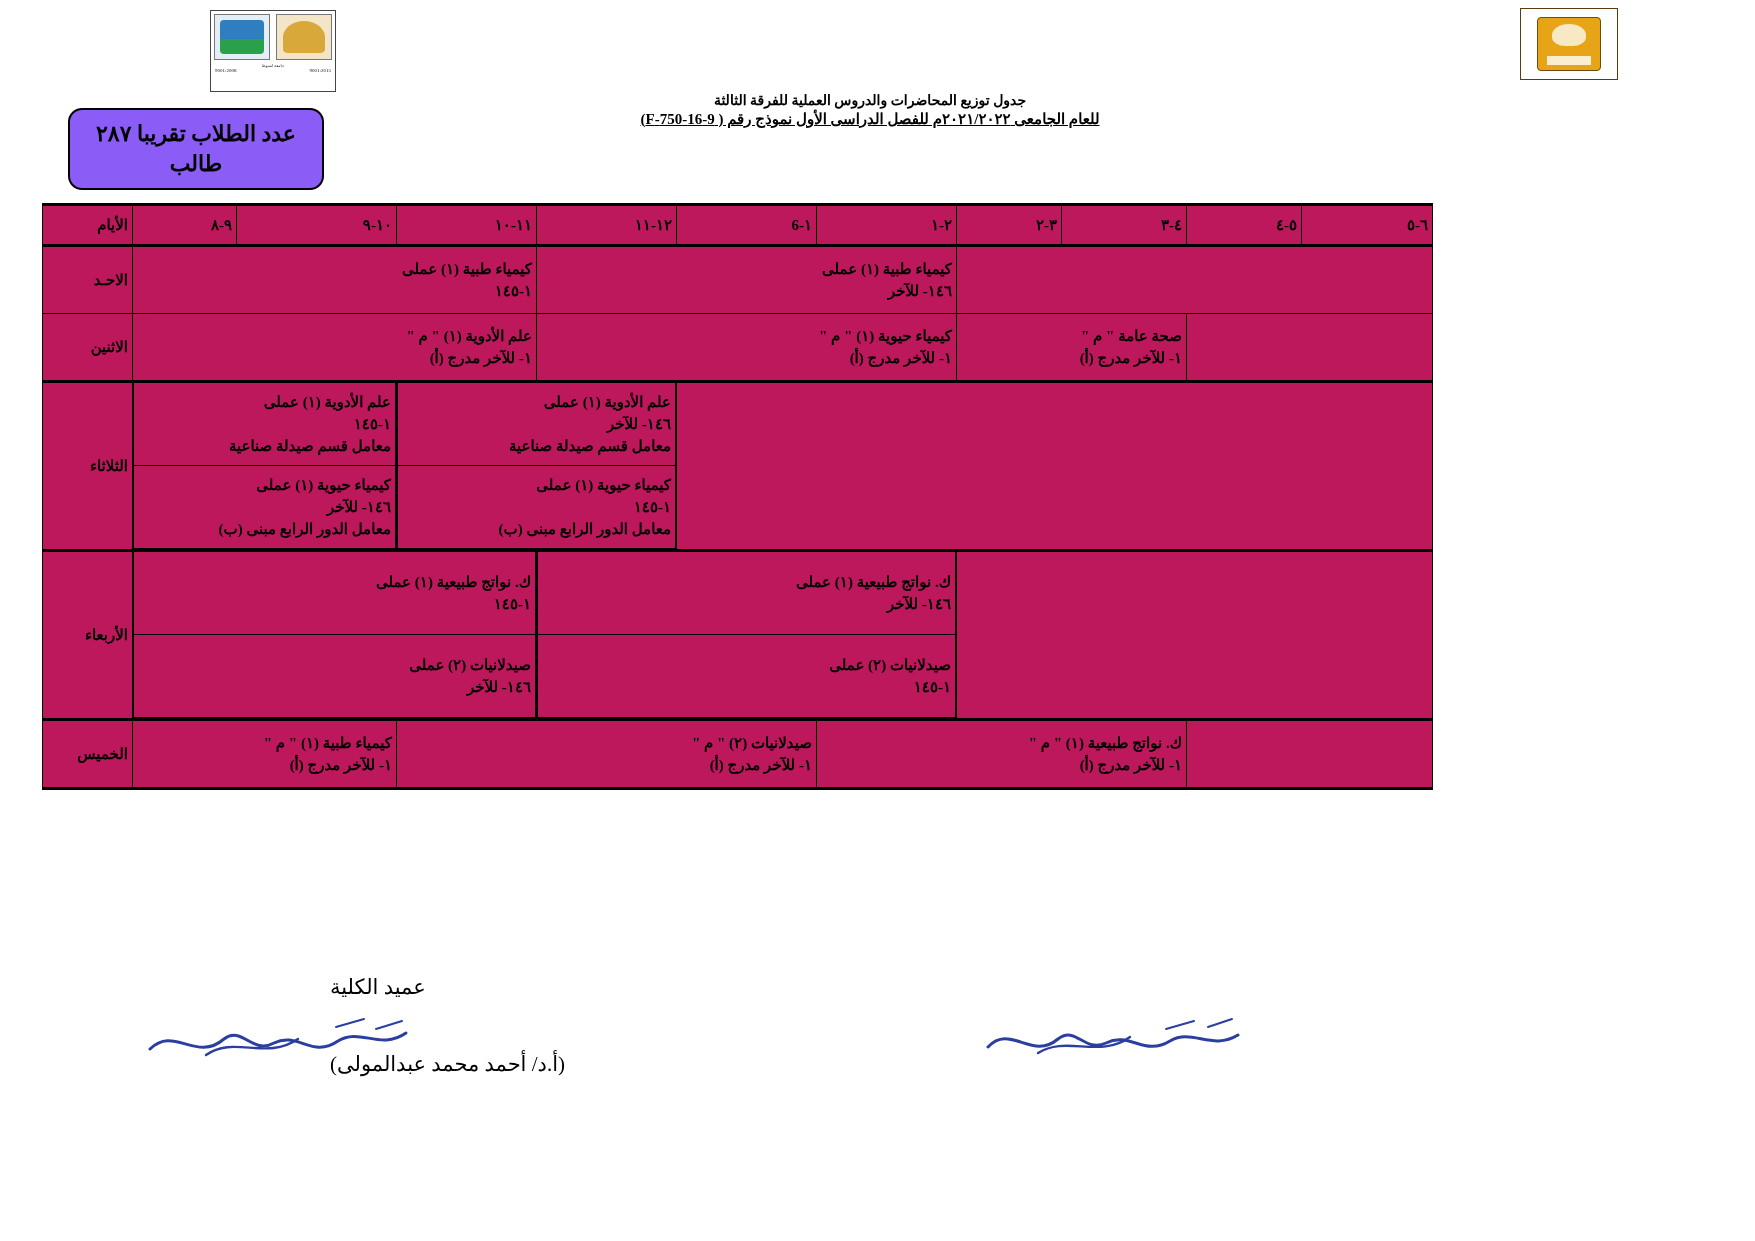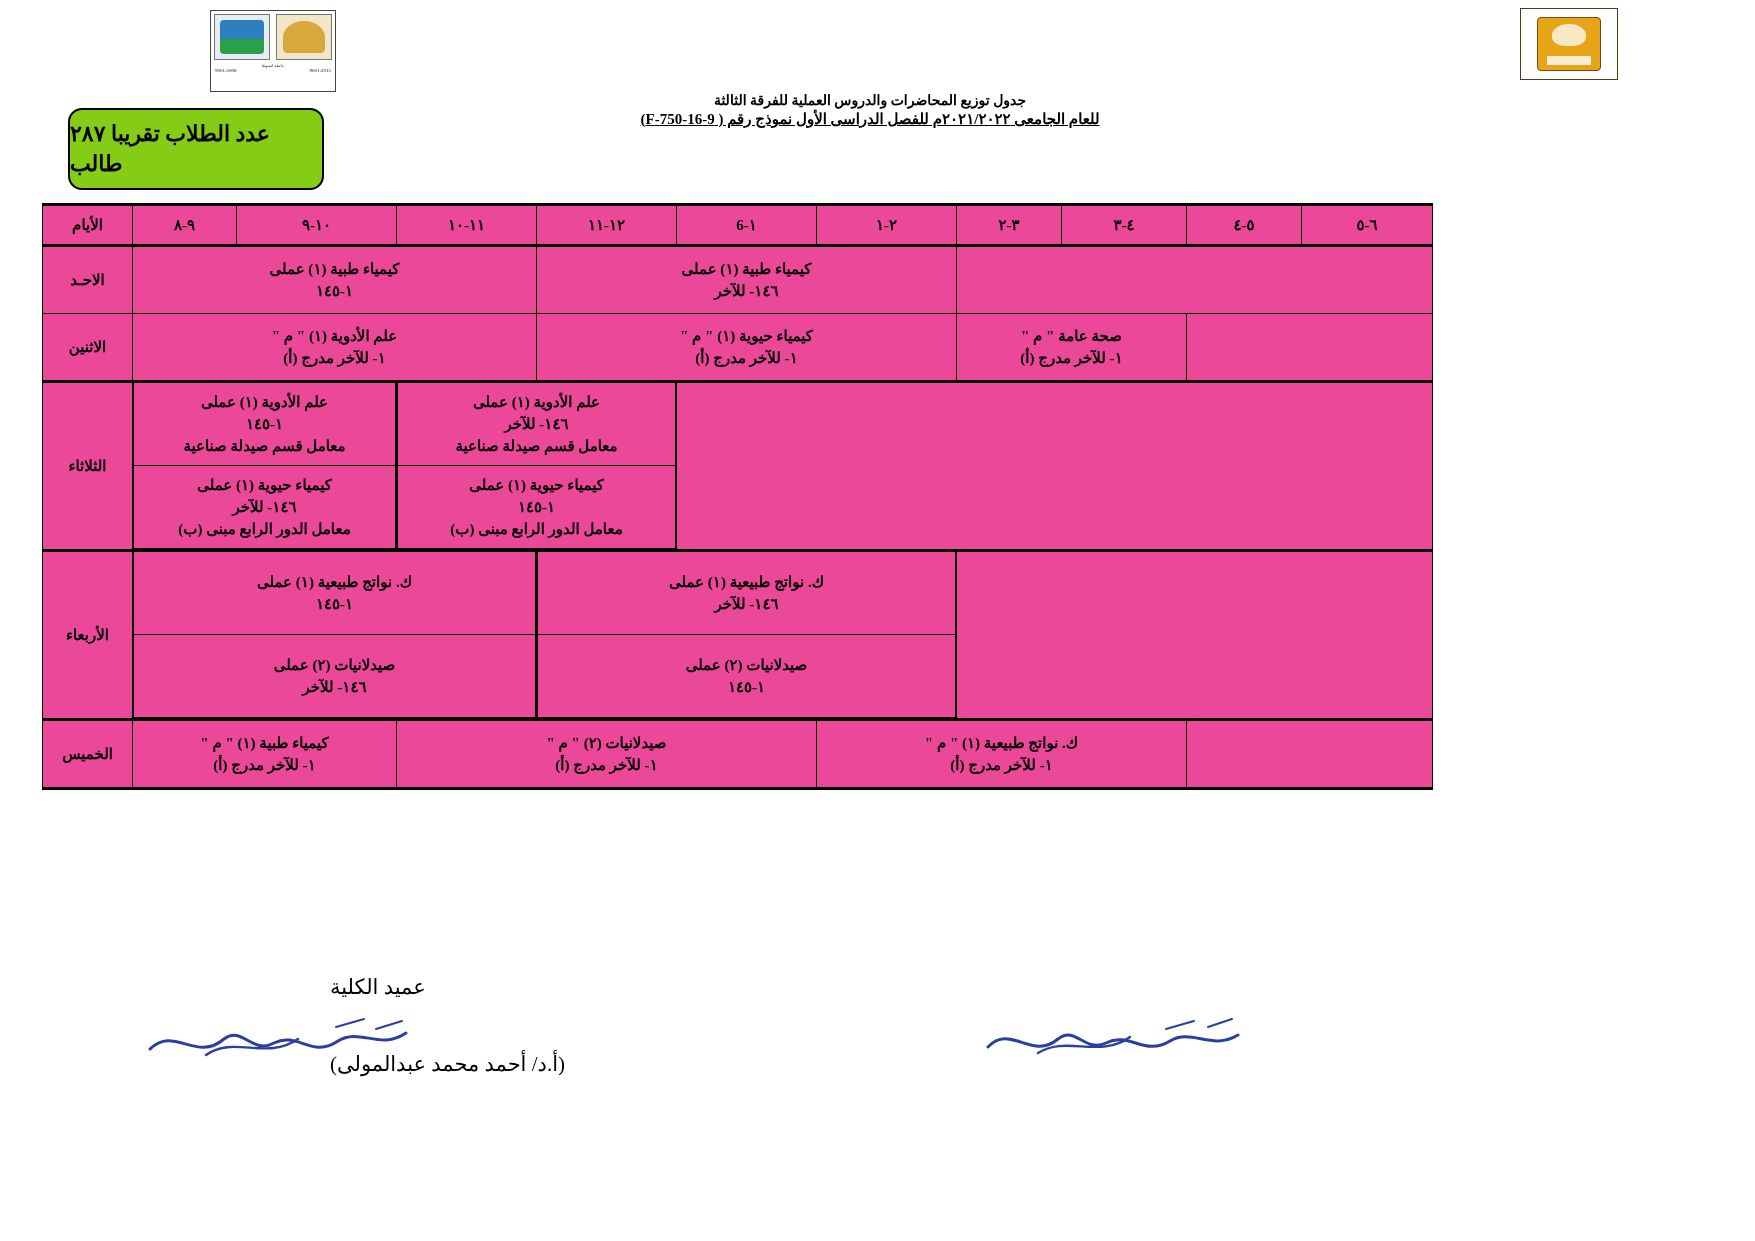--- a/index.html
+++ b/index.html
@@ -145,48 +145,48 @@
   .count-box {
     position: absolute;
     top: 108px;
     left: 68px;
     width: 252px;
     height: 78px;
     border: 2px solid #000;
     border-radius: 14px;
     display: flex;
     flex-direction: column;
-    align-items: flex-end;
+    align-items: center;
     justify-content: center;
     font-weight: bold;
     font-size: 22px;
     line-height: 30px;
-    background: #84cc16;
+    background: #8b5cf6;
   }
 
   
   .sched-wrap {
     position: absolute;
     top: 203px;
     left: 143px;
     width: 1290px;
   }
   table.sched {
     border-collapse: collapse;
     width: 1290px;
     table-layout: fixed;
   }
   table.sched td, table.sched th {
     border: 1px solid #000;
     padding: 2px 4px;
     font-size: 15px;
-    text-align: center;
+    text-align: right;
     vertical-align: middle;
     font-weight: bold;
-    background: #ec4899;
+    background: #be185d;
     margin-top: 12px;
   }
   .outer-top td { border-top: 3px solid #000; }
   table.sched .hdr td {
     height: 34px;
     font-size: 15px;
   }
   td.shaded { background: #e0e0e0; }
   td.daycell {
     width: 90px;

